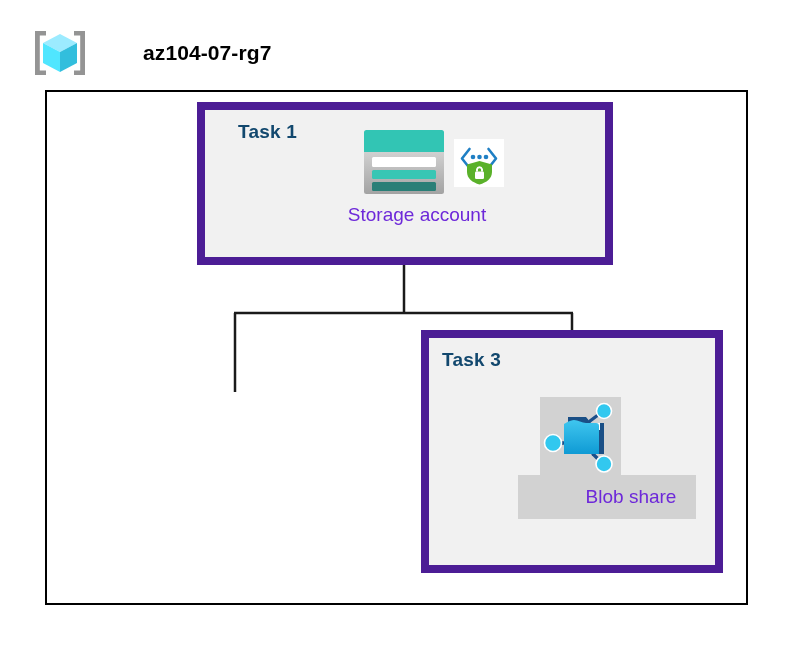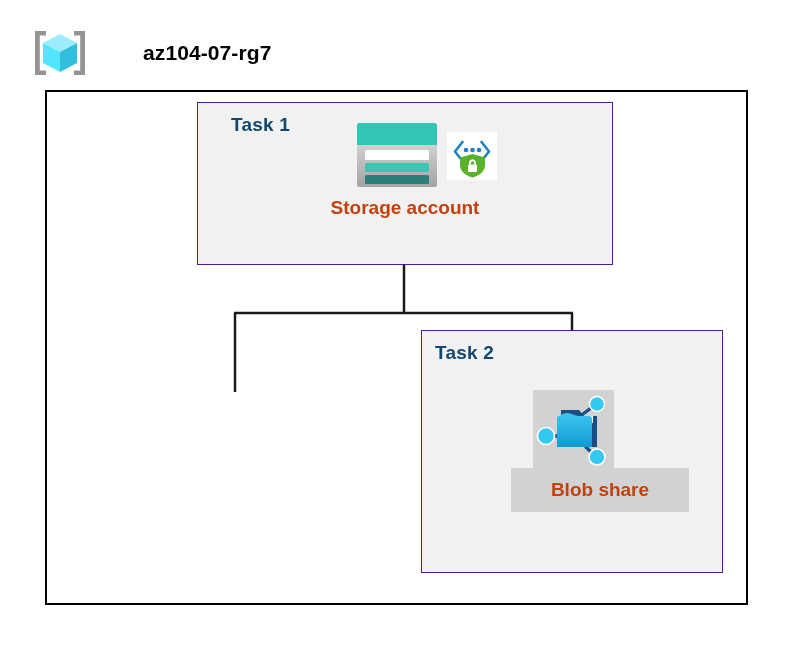--- a/index.html
+++ b/index.html
@@ -56,21 +56,21 @@
     height: 515px;
     border: 2px solid #000000;
     background: #ffffff;
     box-sizing: border-box;
   }
 
   
   .task-box {
     position: absolute;
     background: #f1f1f1;
-    border: 1px solid #4c1d95;
+    border: 8px solid #4c1d95;
     box-sizing: border-box;
   }
   #task1-box { left: 197px; top: 102px; width: 416px; height: 163px; }
   #task2-box { left: 71px;  top: 330px; width: 302px; height: 243px; }
   #task3-box { left: 421px; top: 330px; width: 302px; height: 243px; }
 
   .task-label {
     position: absolute;
     font-size: 19px;
     font-weight: bold;
@@ -79,24 +79,25 @@
     white-space: nowrap;
   }
   #task1-label { left: 33px; top: 11px; }
   #task2-label { left: 20px; top: 11px; }
   #task3-label { left: 13px; top: 11px; }
 
   
   .node-label {
     position: absolute;
     font-size: 19px;
-    font-weight: bold;
-    color: #c2410c;
+    font-weight: normal;
+    color: #6d28d9;
     white-space: nowrap;
     text-align: center;
+    padding-left: 24px;
   }
 
   
   #connectors {
     position: absolute;
     left: 0;
     top: 0;
     width: 788px;
     height: 647px;
     pointer-events: none;
@@ -190,21 +191,21 @@
 
         <path d="M23 32.5 V30.2 A2.6 2.6 0 0 1 28 30.2 V32.5" fill="none" stroke="#ffffff" stroke-width="1.9"></path>
       </svg>
     </div>
 
     <div class="node-label" style="left:0; right:0; top:94px;">Storage account</div>
   </div>
 
 
   <div class="task-box" id="task3-box">
-    <div class="task-label" id="task3-label">Task 2</div>
+    <div class="task-label" id="task3-label">Task 3</div>
 
     <div class="highlight" style="left:89px; top:137px; width:178px; height:44px;"></div>
 
     <div class="highlight" style="left:111px; top:59px; width:81px; height:81px;"></div>
 
     <div class="icon-wrap" style="left:111px; top:59px; width:81px; height:81px;">
       <svg width="81" height="81" viewBox="0 0 81 81">
         <defs>
           <linearGradient id="fsFolder" x1="0" y1="0" x2="0" y2="1">
             <stop offset="0%" stop-color="#3fc6ef"></stop>

